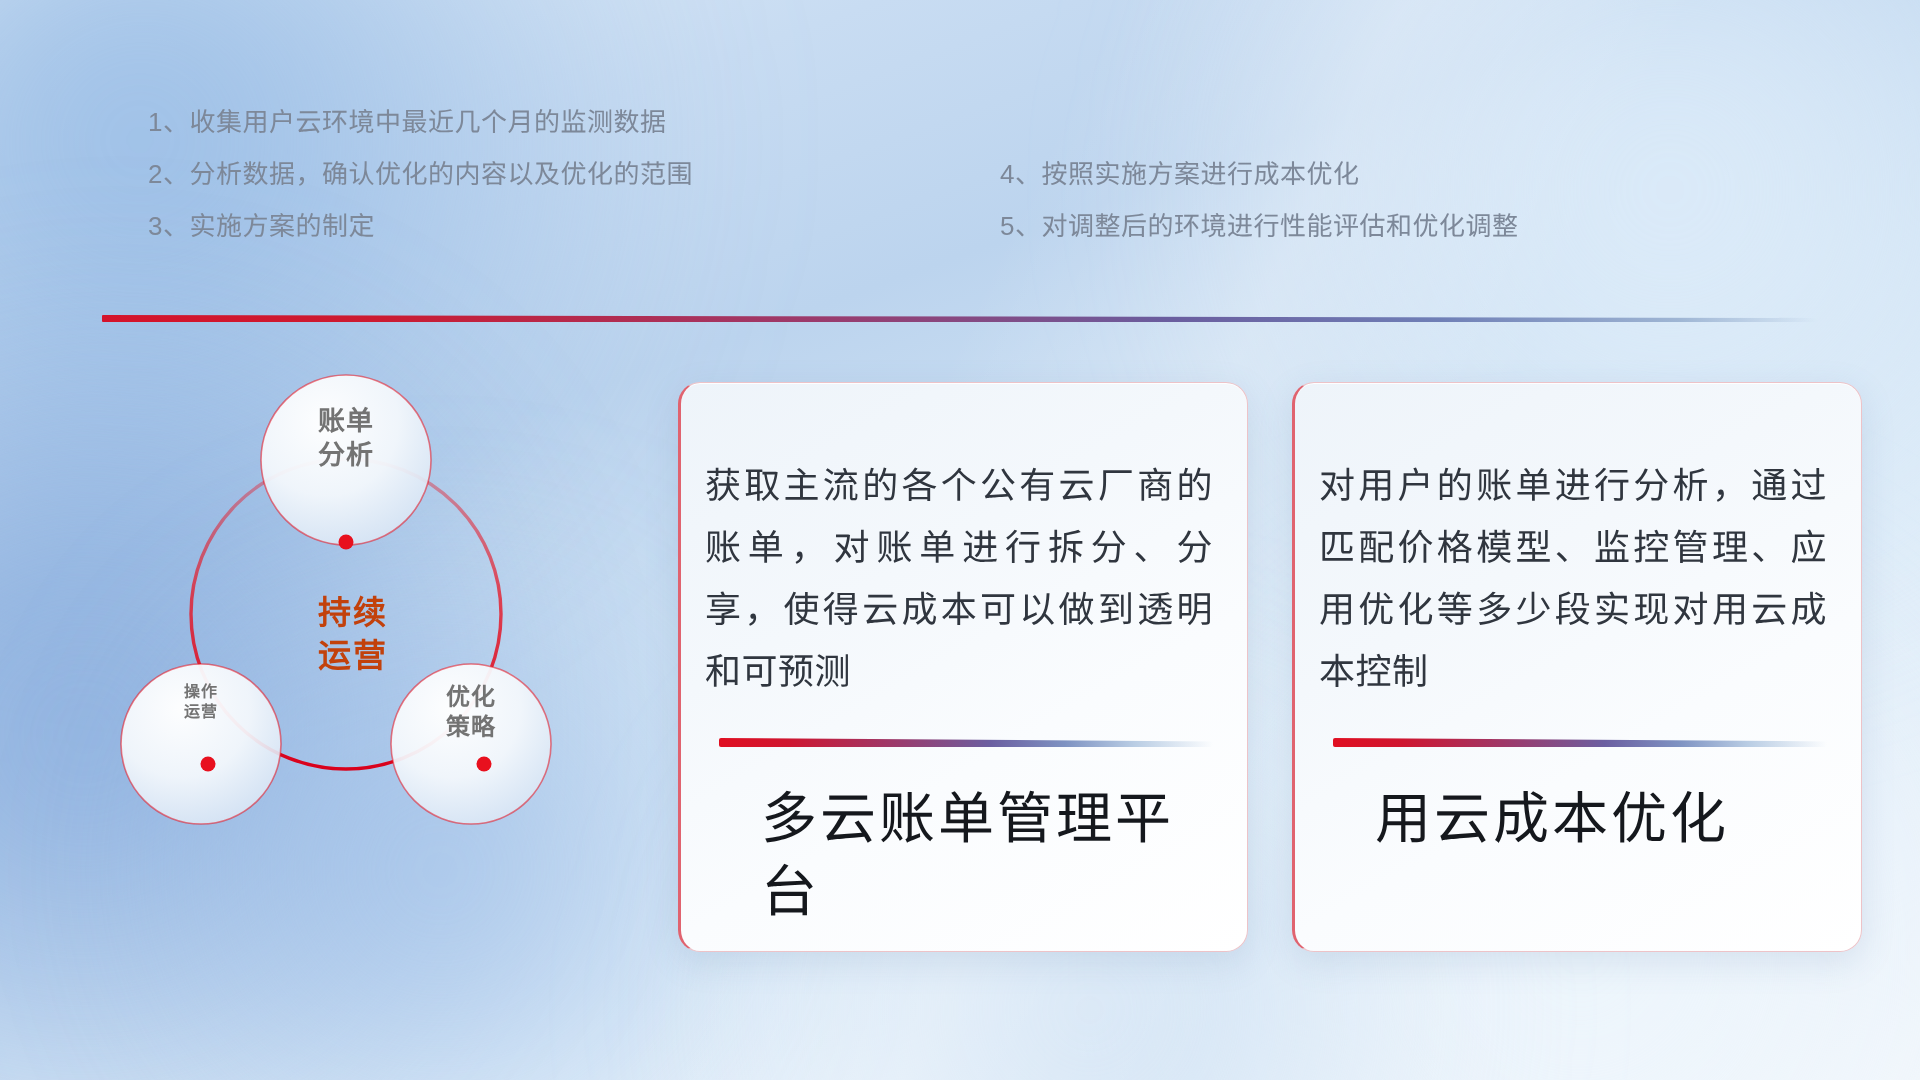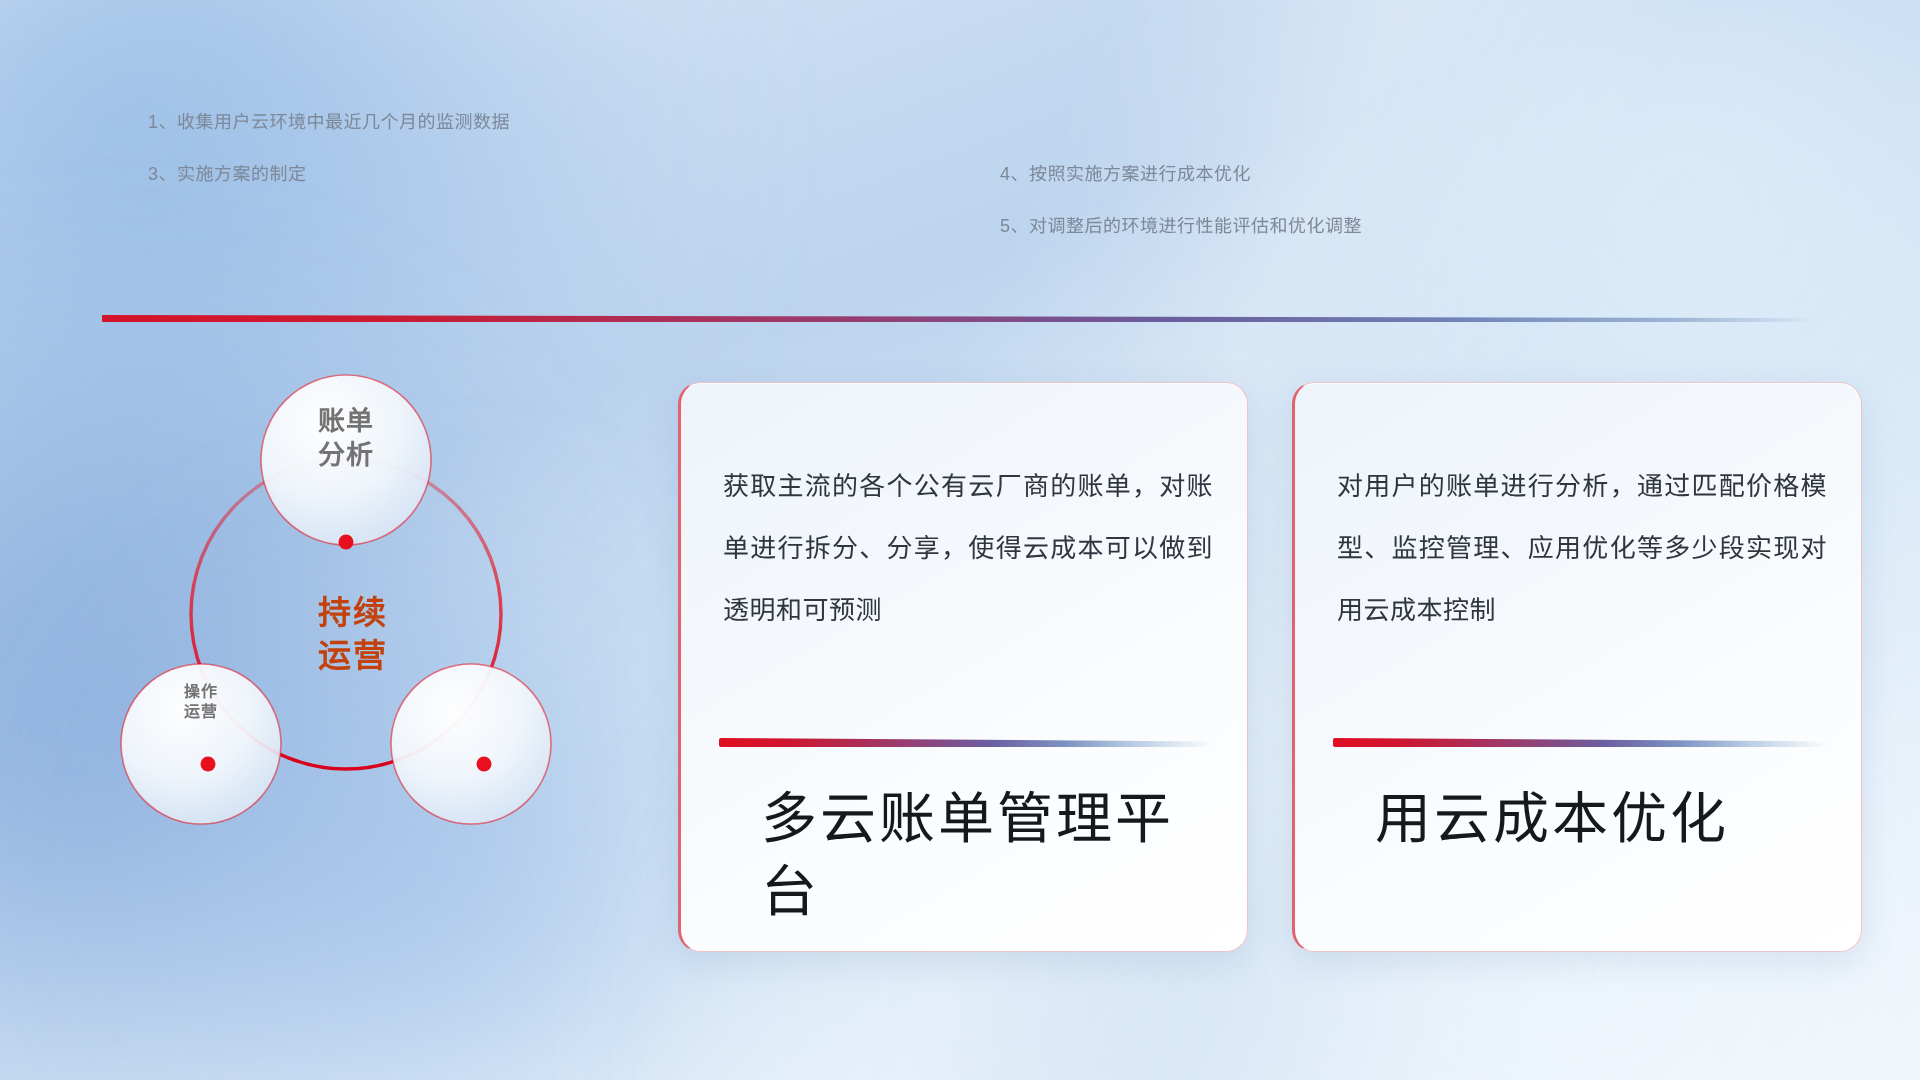--- a/index.html
+++ b/index.html
@@ -34,21 +34,21 @@
   .bg-sheen{
     position:absolute; inset:0;
     background:linear-gradient(115deg, rgba(255,255,255,0) 46%, rgba(255,255,255,.28) 58%, rgba(255,255,255,0) 70%);
   }
 
   
   .bullets{ position:absolute; z-index:4; }
   .bullets.left{ left:148px; top:96px; }
   .bullets.right{ left:1000px; top:148px; }
   .bullet-line{
-    font-size:18px; line-height:52px; color:#7d8899; white-space:nowrap;
+    font-size:26px; line-height:52px; color:#7d8899; white-space:nowrap;
     letter-spacing:.5px;
   }
 
   
   .top-rule{
     position:absolute; z-index:4;
     left:102px; top:315px; width:1715px; height:7px;
     background:linear-gradient(90deg,#d4132b 0%,#cc1b31 16%,#9a3b6d 42%,#6a5d9e 62%,#6f7fb6 78%,#9fb6d4 92%,rgba(190,210,232,0) 100%);
     clip-path:polygon(0 0, 100% 42%, 100% 100%, 0 100%);
     border-radius:1px;
@@ -77,22 +77,22 @@
     border-radius:22px;
     border:1.5px solid #edc3c8;
     border-left:3px solid #e0636f;
     background:linear-gradient(150deg,#eef4fa 0%,#f4f8fc 35%,#fafcfe 62%,#ffffff 100%);
     box-shadow:0 10px 34px rgba(90,125,170,.16), inset 0 1px 0 rgba(255,255,255,.9);
     overflow:hidden;
   }
   .card-1{ left:678px; }
   .card-2{ left:1292px; }
   .card-body{
-    position:absolute; left:42px; right:34px; top:72px;
-    font-size:26px; line-height:62px; color:#30363f;
+    position:absolute; left:24px; right:34px; top:72px;
+    font-size:36px; line-height:62px; color:#30363f;
     letter-spacing:.5px; text-align:justify;
   }
   .card-rule{
     position:absolute; left:38px; right:34px; top:355px; height:9px;
     background:linear-gradient(90deg,#e00f22 0%,#cf1630 14%,#9b3a6c 36%,#6b5fa1 55%,#7e92c2 70%,#b9cde4 84%,rgba(226,236,247,0) 100%);
     clip-path:polygon(0 0, 100% 38%, 100% 100%, 0 100%);
     border-radius:2px;
   }
   .card-title{
     position:absolute; left:40px; right:30px; top:400px;
@@ -110,20 +110,21 @@
   <div class="bg-blob blob-b"></div>
   <div class="bg-blob blob-c"></div>
   <div class="bg-blob blob-d"></div>
   <div class="bg-blob blob-e"></div>
   <div class="bg-blob blob-f"></div>
   <div class="bg-sheen"></div>
 </div>
 
 <div class="bullets left">
   <div class="bullet-line">1、收集用户云环境中最近几个月的监测数据</div>
+  <div class="bullet-line">2、分析数据，确认优化的内容以及优化的范围</div>
   <div class="bullet-line">3、实施方案的制定</div>
 </div>
 
 <div class="bullets right">
   <div class="bullet-line">4、按照实施方案进行成本优化</div>
   <div class="bullet-line">5、对调整后的环境进行性能评估和优化调整</div>
 </div>
 
 <div class="top-rule"></div>
 
@@ -158,20 +159,24 @@
   <div class="venn-label lbl-top">
     <span>账单</span>
     <span>分析</span>
   </div>
 
   <div class="venn-label lbl-bl">
     <span>操作</span>
     <span>运营</span>
   </div>
 
+  <div class="venn-label lbl-br">
+    <span>优化</span>
+    <span>策略</span>
+  </div>
 
   <div class="venn-label lbl-center">
     <span>持续</span>
     <span>运营</span>
   </div>
 </div>
 
 <div class="card card-1">
   <div class="card-body">获取主流的各个公有云厂商的账单，对账单进行拆分、分享，使得云成本可以做到透明和可预测</div>
   <div class="card-rule"></div>

